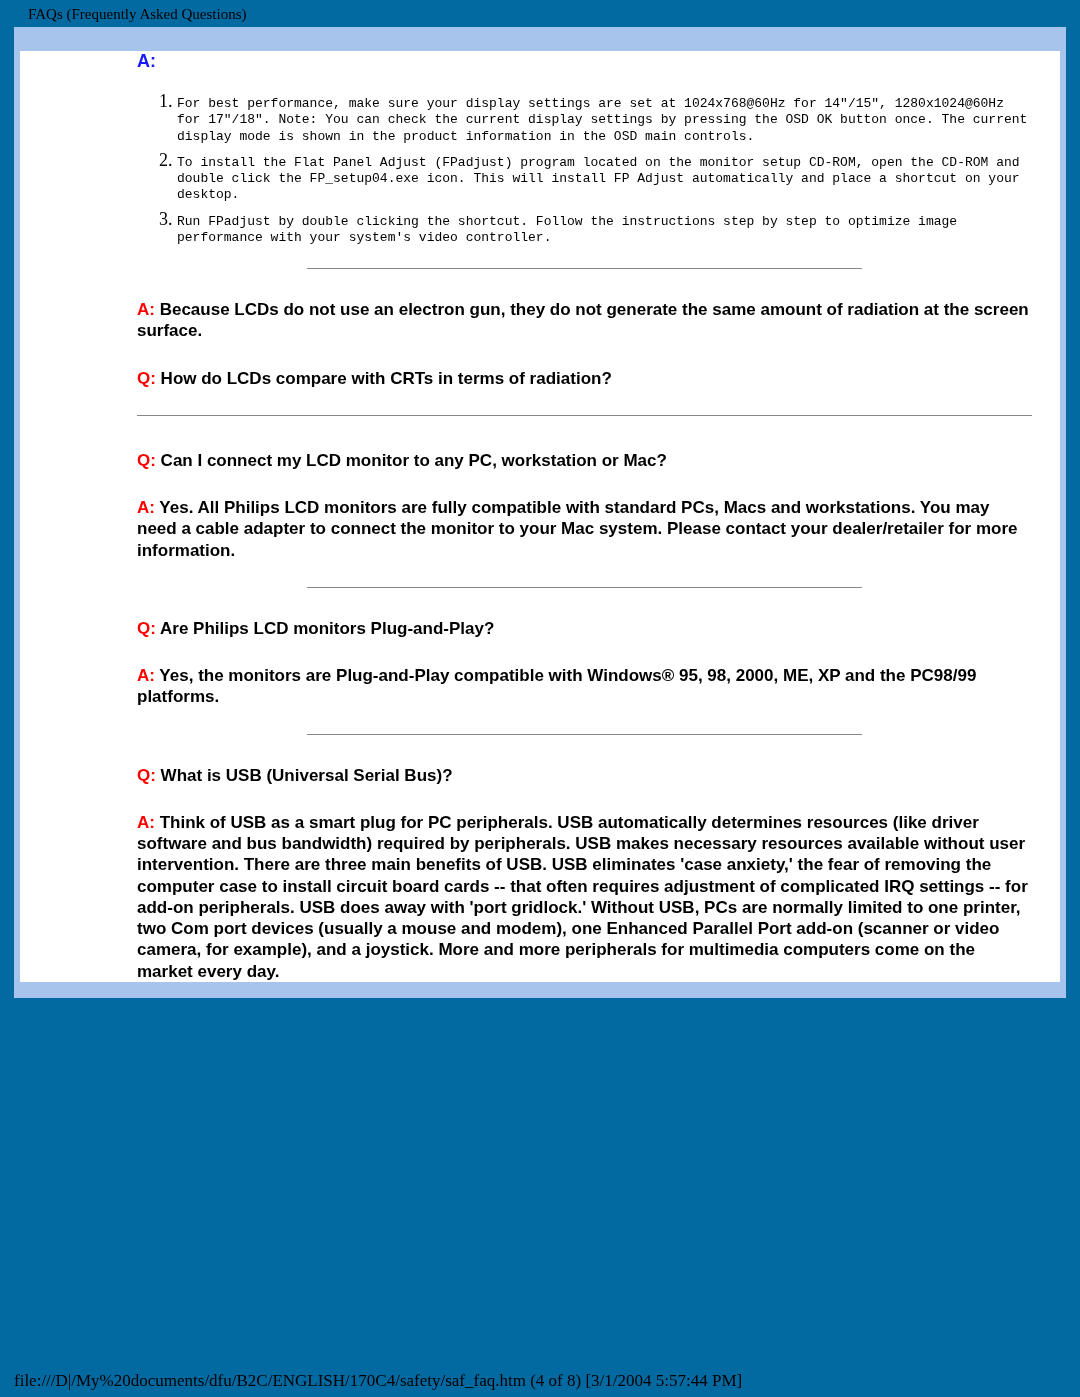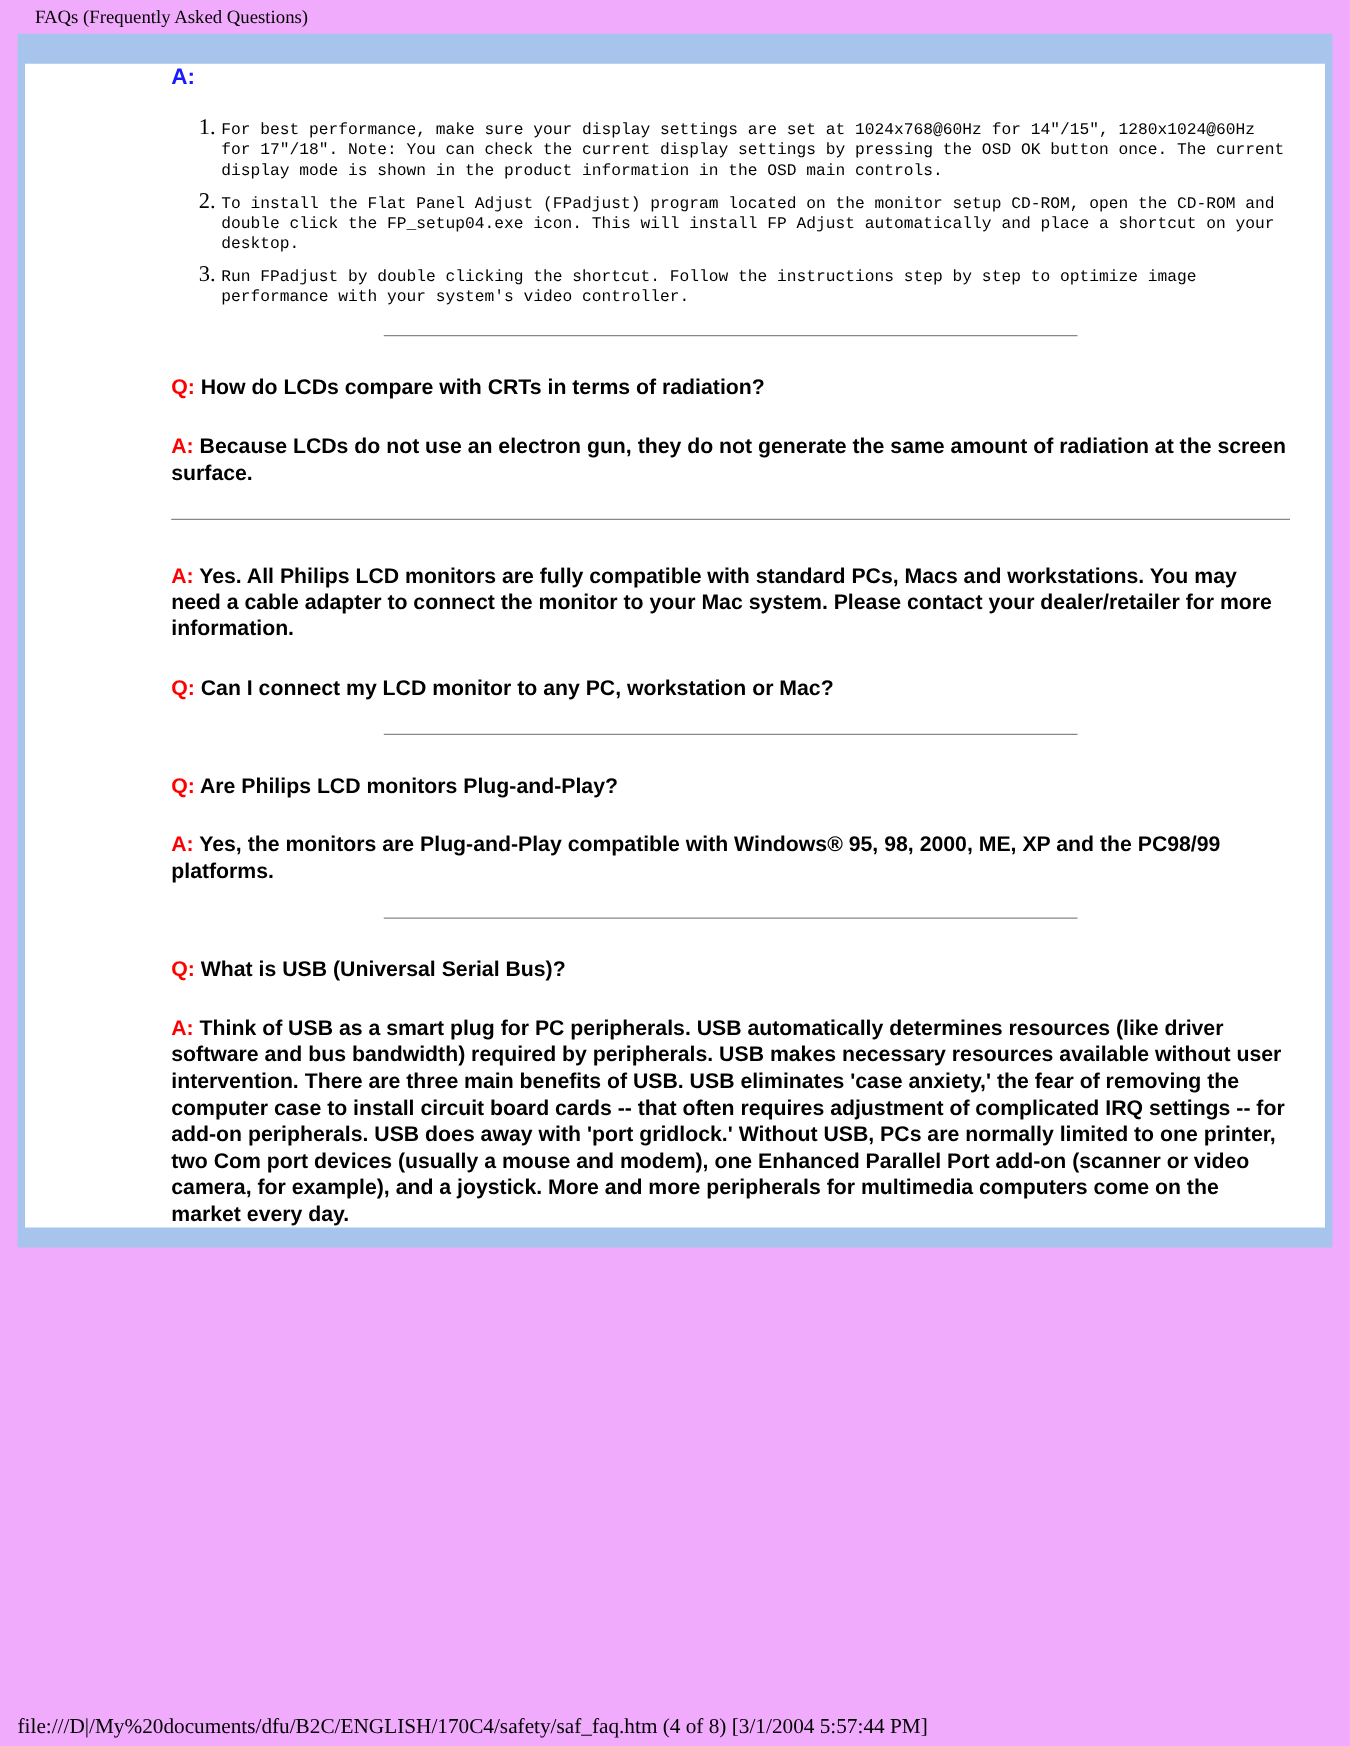--- a/index.html
+++ b/index.html
@@ -7,21 +7,21 @@
     padding: 0;
     background: #fff;
     font-family: Arial, Helvetica, sans-serif;
     font-size: 16px;
     color: #000;
   }
   .page {
     width: 1080px;
     min-height: 1397px;
     position: relative;
-    background: #f0abfc;
+    background: #0369a1;
   }
   .crumb {
     font-family: "Times New Roman", Times, serif;
     font-size: 15px;
     padding: 6px 0 0 28px;
     color: #000;
   }
   .blue-frame {
     margin: 4px 14px 0 14px;
     background: #a7c4ed;
@@ -112,35 +112,35 @@
         <ol class="steps">
           <li>For best performance, make sure your display settings are set at 1024x768@60Hz for 14"/15", 1280x1024@60Hz for 17"/18". Note: You can check the current display settings by pressing the OSD OK button once.
 The current display mode is shown in the product information in the OSD main controls.</li>
           <li>To install the Flat Panel Adjust (FPadjust) program located on the monitor setup CD-ROM, open the CD-ROM and double click the FP_setup04.exe icon. This will install FP Adjust automatically and place a shortcut on your desktop.</li>
           <li>Run FPadjust by double clicking the shortcut. Follow the instructions step by step to optimize image performance with your system's video controller.</li>
         </ol>
 
         <hr class="inner-hr">
 
         <p class="qa">
-          <span class="q-label">Q:</span><span> How do LCDs compare with CRTs in terms of radiation?</span>
+          <span class="a-label">A:</span><span> Because LCDs do not use an electron gun, they do not generate the same amount of radiation at the screen surface.</span>
         </p>
         <p class="qa">
-          <span class="a-label">A:</span><span> Because LCDs do not use an electron gun, they do not generate the same amount of radiation at the screen surface.</span>
+          <span class="q-label">Q:</span><span> How do LCDs compare with CRTs in terms of radiation?</span>
         </p>
 
 
         <hr class="full-hr">
 
 
         <p class="qa">
-          <span class="a-label">A:</span><span> Yes. All Philips LCD monitors are fully compatible with standard PCs, Macs and workstations. You may need a cable adapter to connect the monitor to your Mac system. Please contact your dealer/retailer for more information.</span>
+          <span class="q-label">Q:</span><span> Can I connect my LCD monitor to any PC, workstation or Mac?</span>
         </p>
         <p class="qa">
-          <span class="q-label">Q:</span><span> Can I connect my LCD monitor to any PC, workstation or Mac?</span>
+          <span class="a-label">A:</span><span> Yes. All Philips LCD monitors are fully compatible with standard PCs, Macs and workstations. You may need a cable adapter to connect the monitor to your Mac system. Please contact your dealer/retailer for more information.</span>
         </p>
 
         <hr class="inner-hr">
 
         <p class="qa">
           <span class="q-label">Q:</span><span> Are Philips LCD monitors Plug-and-Play?</span>
         </p>
         <p class="qa">
           <span class="a-label">A:</span><span> Yes, the monitors are Plug-and-Play compatible with Windows® 95, 98, 2000, ME, XP and the PC98/99 platforms.</span>
         </p>

